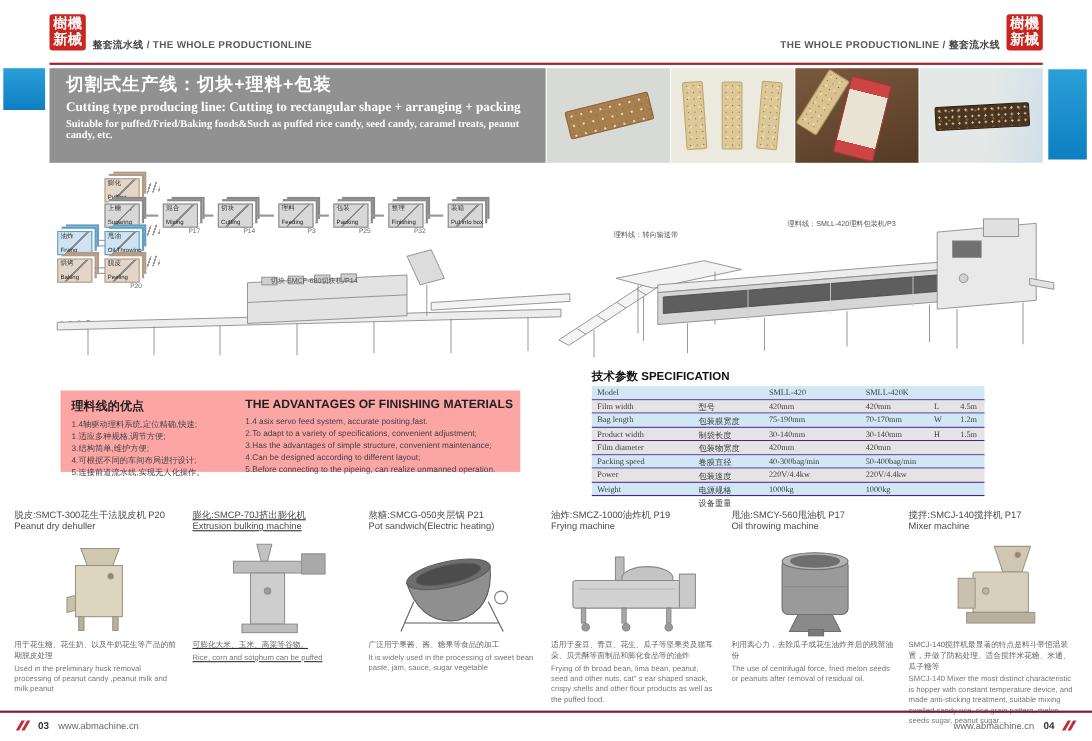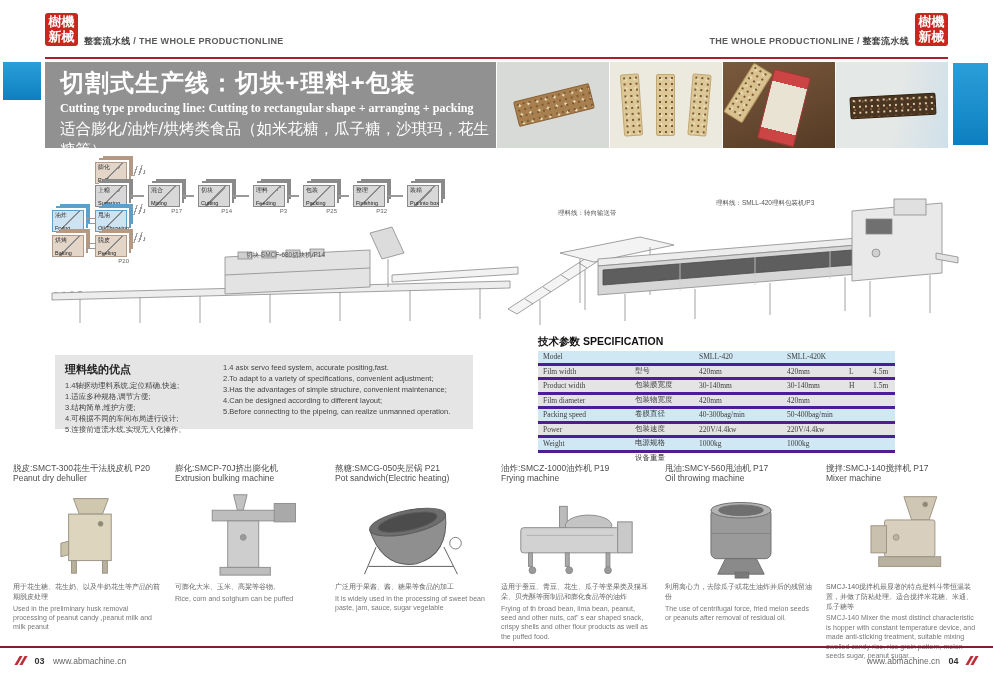--- a/index.html
+++ b/index.html
@@ -12,21 +12,21 @@
         font-family:"DejaVu Sans",sans-serif;font-size:13px;font-weight:bold;line-height:15px;
         text-align:center;padding-top:1px;box-sizing:border-box;}
   .hdr-label{font-size:9px;font-weight:bold;color:#5a5a5a;letter-spacing:0.3px;}
   .hdr-label .cnpart{color:#444;}
   #hdr-rule{left:45px;top:57px;width:903px;height:2px;background:#a6212b;}
 
   
   .bluesq{background:linear-gradient(180deg,#2b9fd9,#0d7fc0);}
   #titlebar{left:45px;top:62px;width:451px;height:86px;background:#919191;color:#fff;
             padding:5px 0 0 15px;box-sizing:border-box;}
-  #title-cn{font-size:24px;font-weight:bold;letter-spacing:1px;font-family:Liberation Mono, monospace;}
+  #title-cn{font-size:16px;font-weight:bold;letter-spacing:1px;font-family:Liberation Sans, sans-serif;}
   #title-en{font-size:12px;font-weight:bold;font-family:"Liberation Serif","DejaVu Serif",serif;margin-top:2px;}
   #subtitle-cn{font-size:15.5px;margin-top:3px;font-family:"DejaVu Sans",sans-serif;}
   #subtitle-en{font-size:9.5px;font-weight:bold;font-family:"Liberation Serif","DejaVu Serif",serif;margin-top:3px;}
 
   
   .photo{top:62px;height:86px;width:112px;overflow:hidden;}
   #photo1{left:497px;background:#d8dad7;}
   #photo2{left:610px;background:#ece9de;}
   #photo3{left:723px;background:linear-gradient(160deg,#7a5a3e,#553a24);}
   #photo4{left:836px;background:linear-gradient(100deg,#e4e8e6 55%,#cfe0ea);}
@@ -55,31 +55,31 @@
   .fc-p{position:absolute;right:-3px;bottom:-8px;font-size:6px;color:#666;}
   .fdash{height:2px;background:#999;}
   .feq{height:4px;border-top:1.5px solid #999;border-bottom:1.5px solid #999;width:10px;}
   .fslash{width:13px;height:9px;transform:rotate(-10deg);
       background:repeating-linear-gradient(118deg,#9a9a9a 0 1.4px,transparent 1.4px 4.5px);}
 
   
   .line-label{font-size:6.5px;color:#555;white-space:nowrap;}
 
   
-  #advbox{left:55px;top:355px;width:418px;height:74px;background:#e5e5e5;}
+  #advbox{left:55px;top:355px;width:418px;height:74px;background:#fca5a5;}
   #adv-cn{position:absolute;left:10px;top:7px;width:150px;}
   #adv-en{position:absolute;left:168px;top:7px;width:242px;}
   .adv-title-cn{font-size:11px;font-weight:bold;color:#222;margin-bottom:3px;}
   .adv-title-en{font-size:11px;font-weight:bold;color:#222;margin-bottom:3px;white-space:nowrap;}
   .adv-item{font-size:7.5px;line-height:11px;color:#444;white-space:nowrap;}
 
   
   #spec-title{left:538px;top:335px;font-size:10.5px;font-weight:bold;color:#111;text-align:right;}
   #spec-table{left:538px;top:351px;width:357px;}
-  .srow{display:flex;height:11.5px;align-items:center;border-bottom:3px solid #4c1d95;}
+  .srow{display:flex;height:11.5px;align-items:center;border-bottom:1px solid #4c1d95;}
   .sr-b{background:#cfe8f4;}
   .sr-g{background:#e4e4e4;}
   .sc{font-size:7.5px;color:#3d3d3d;padding-left:5px;box-sizing:border-box;white-space:nowrap;overflow:hidden;}
   .sc-en{width:92px;font-family:"Liberation Serif","DejaVu Serif",serif;}
   .sc-cn{width:64px;margin-top:28px;}
   .sc-v1{width:88px;font-family:"Liberation Serif","DejaVu Serif",serif;}
   .sc-v2{width:62px;font-family:"Liberation Serif","DejaVu Serif",serif;}
   .sc-d{width:24px;font-family:"Liberation Serif","DejaVu Serif",serif;}
   .sc-dv{width:27px;font-family:"Liberation Serif","DejaVu Serif",serif;}
 
@@ -115,21 +115,20 @@
   <div class="abs seal" style="right:45px;top:13px;">
     <div>樹機</div>
     <div>新械</div>
   </div>
   <div class="abs" id="hdr-rule"></div>
 
   <div class="abs bluesq" style="left:3px;top:62px;width:38px;height:38px;"></div>
   <div class="abs" id="titlebar">
     <div id="title-cn">切割式生产线：切块+理料+包装</div>
     <div id="title-en">Cutting type producing line:  Cutting to rectangular shape + arranging + packing</div>
-    <div id="subtitle-cn">适合膨化/油炸/烘烤类食品（如米花糖，瓜子糖，沙琪玛，花生糖等）</div>
     <div id="subtitle-en">Suitable for puffed/Fried/Baking foods&amp;Such as puffed rice candy, seed candy, caramel treats, peanut candy, etc.</div>
   </div>
 
   <div class="abs photo" id="photo1">
     <div class="bar speckle"></div>
   </div>
   <div class="abs photo" id="photo2">
     <div class="bar speckle" style="left:12px;transform:rotate(-4deg);"></div>
     <div class="bar speckle" style="left:46px;"></div>
     <div class="bar speckle" style="left:80px;transform:rotate(5deg);"></div>
@@ -284,20 +283,21 @@
   <div class="abs" id="advbox">
     <div id="adv-cn">
       <div class="adv-title-cn">理料线的优点</div>
       <div class="adv-item">1.4轴驱动理料系统,定位精确,快速;</div>
       <div class="adv-item">1.适应多种规格,调节方便;</div>
       <div class="adv-item">3.结构简单,维护方便;</div>
       <div class="adv-item">4.可根据不同的车间布局进行设计;</div>
       <div class="adv-item">5.连接前道流水线,实现无人化操作。</div>
     </div>
     <div id="adv-en">
+      <div class="adv-title-en">THE ADVANTAGES OF FINISHING MATERIALS</div>
       <div class="adv-item">1.4 asix servo feed system, accurate positing,fast.</div>
       <div class="adv-item">2.To adapt to a variety of specifications, convenient adjustment;</div>
       <div class="adv-item">3.Has the advantages of simple structure, convenient maintenance;</div>
       <div class="adv-item">4.Can be designed according to different layout;</div>
       <div class="adv-item">5.Before connecting to the pipeing, can realize unmanned operation.</div>
     </div>
   </div>
 
   <div class="abs" id="spec-title">
     <span>技术参数</span> <span>SPECIFICATION</span>
@@ -311,20 +311,28 @@
         <div class="sc sc-d"></div>
         <div class="sc sc-dv"></div>
       </div>
     <div class="srow sr-g">
         <div class="sc sc-en">Film width</div>
         <div class="sc sc-cn">包装膜宽度</div>
         <div class="sc sc-v1">420mm</div>
         <div class="sc sc-v2">420mm</div>
         <div class="sc sc-d">L</div>
         <div class="sc sc-dv">4.5m</div>
+      </div>
+    <div class="srow sr-b">
+        <div class="sc sc-en">Bag length</div>
+        <div class="sc sc-cn">制袋长度</div>
+        <div class="sc sc-v1">75-190mm</div>
+        <div class="sc sc-v2">70-170mm</div>
+        <div class="sc sc-d">W</div>
+        <div class="sc sc-dv">1.2m</div>
       </div>
     <div class="srow sr-g">
         <div class="sc sc-en">Product width</div>
         <div class="sc sc-cn">包装物宽度</div>
         <div class="sc sc-v1">30-140mm</div>
         <div class="sc sc-v2">30-140mm</div>
         <div class="sc sc-d">H</div>
         <div class="sc sc-dv">1.5m</div>
       </div>
     <div class="srow sr-g">
@@ -373,21 +381,21 @@
           <rect x="58" y="76" width="5" height="13" fill="#b8b09a"></rect>
             <rect x="90" y="76" width="5" height="13" fill="#b8b09a"></rect>
           <circle cx="88" cy="38" r="2.5" fill="#8f8875"></circle>
         </g>
       </svg>
     </div>
     <div class="m-desc-cn">用于花生糖、花生奶、以及牛奶花生等产品的前期脱皮处理</div>
     <div class="m-desc-en">Used in the preliminary husk removal processing of peanut candy ,peanut milk and milk peanut</div>
   </div>
 
-  <div class="mcol" style="left:175px;">
+  <div class="mcol" style="left:175px;text-decoration:underline;">
     <div class="m-title-cn">膨化:SMCP-70J挤出膨化机</div>
     <div class="m-title-en">Extrusion bulking machine</div>
     <div class="m-photo">
       <svg width="150" height="92" viewBox="0 0 150 95">
         <g stroke="#8f8f8f" stroke-width="1" fill="#cecece">
           <polygon points="58,8 72,8 68,24 62,24" fill="#c2c2c2"></polygon>
           <rect x="36" y="24" width="72" height="11" fill="#bdbdbd"></rect>
           <rect x="100" y="17" width="22" height="19" fill="#a9a9a9"></rect>
           <rect x="52" y="35" width="32" height="48"></rect>
           <rect x="44" y="83" width="52" height="8" fill="#bdbdbd"></rect>

